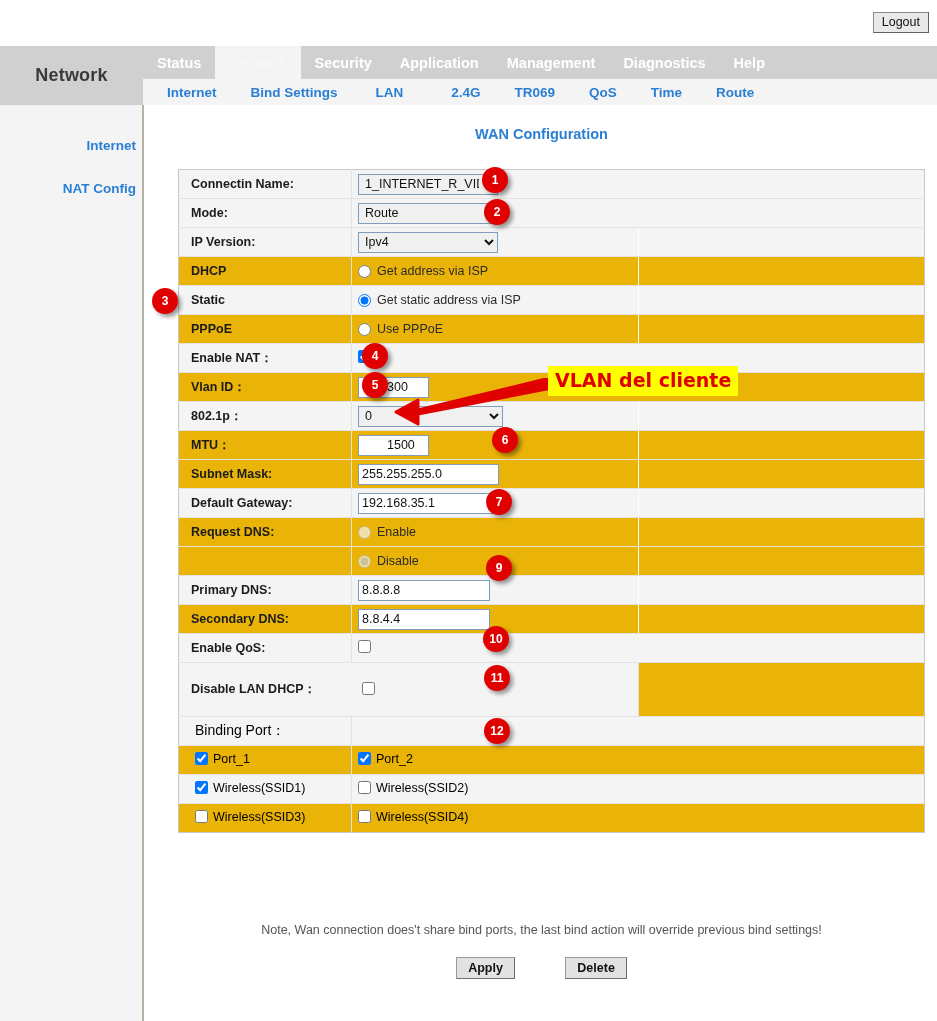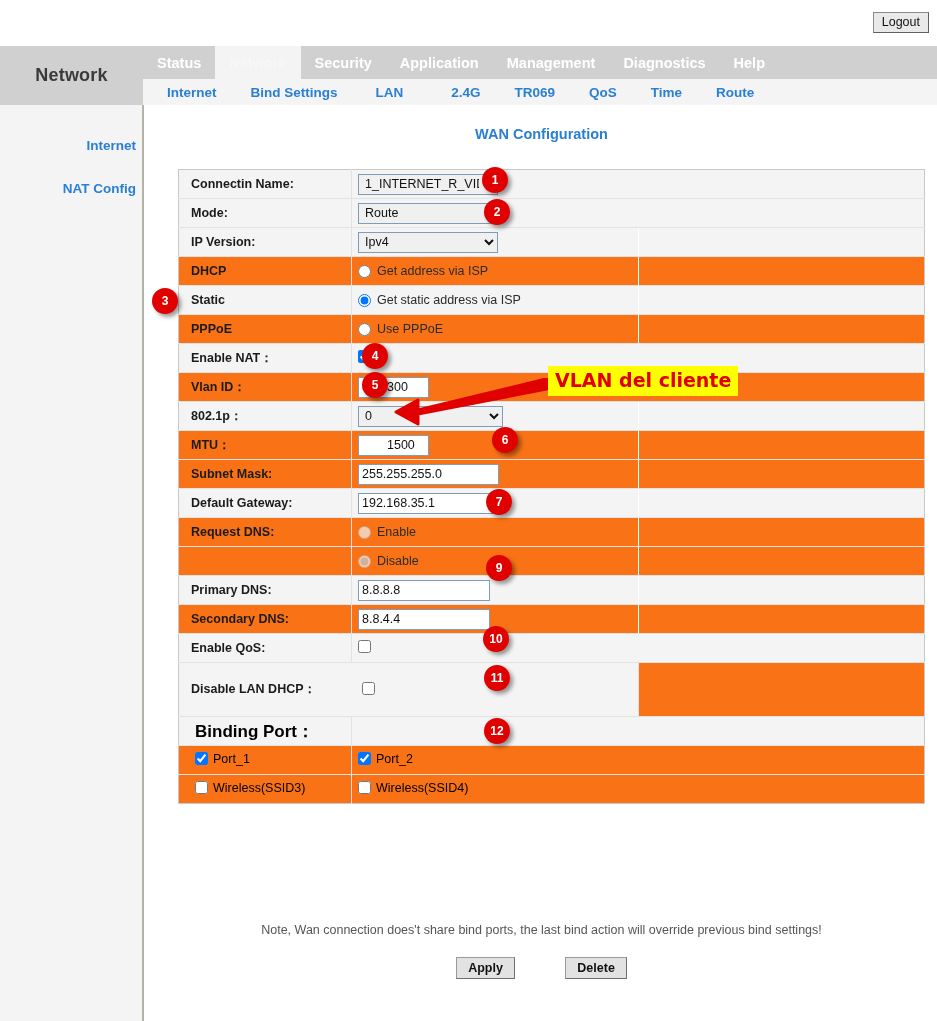--- a/index.html
+++ b/index.html
@@ -138,21 +138,21 @@
     font-weight: bold;
   }
 
   
   .form-table {
     position: absolute;
     left: 32px; top: 64px;
     width: 747px;
     border: 1px solid #c8c8c8;
     border-collapse: collapse;
-    background: #f97316;
+    background: #eab308;
     table-layout: fixed;
   }
   .form-table td {
     border: none;
     padding: 0;
     vertical-align: middle;
   }
   tr.r { height: 29px; }
   tr.shade td { background: #f4f4f4; }
   td.lbl {
@@ -195,22 +195,22 @@
   }
   input.w44 { width: 38px; padding-left: 28px; }
   input.w140 { width: 133px; }
   input.w131 { width: 124px; }
   .radio-line { display: flex; align-items: center; gap: 6px; }
   .radio-line label { font-size: 12.5px; color: #2b2b2b; }
   input[type=radio], input[type=checkbox] { margin: 0; }
 
   
   .bind-head td {
-    font-size: 17px;
-    font-weight: bold;
+    font-size: 14px;
+    font-weight: normal;
     padding-left: 16px;
     border-bottom: 1px solid #e2e2e2;
   }
   td.bp {
     font-size: 12.5px;
     padding-left: 16px;
     border-bottom: 1px solid #e2e2e2;
   }
   td.bp2 {
     font-size: 12.5px;
@@ -497,20 +497,28 @@
 
       <tr class="r">
         <td class="bp" style="border-right:1px solid #e2e2e2">
           <input type="checkbox" checked="" style=""><span>Port_1</span>
         </td>
         <td class="bp2" colspan="2">
           <input type="checkbox" checked="" style=""><span>Port_2</span>
         </td>
       </tr>
 
+      <tr class="r shade">
+        <td class="bp" style="border-right:1px solid #e2e2e2">
+          <input type="checkbox" checked="" style=""><span>Wireless(SSID1)</span>
+        </td>
+        <td class="bp2" colspan="2">
+          <input type="checkbox" style=""><span>Wireless(SSID2)</span>
+        </td>
+      </tr>
 
       <tr class="r">
         <td class="bp" style="border-right:1px solid #e2e2e2;border-bottom:none">
           <input type="checkbox" style=""><span>Wireless(SSID3)</span>
         </td>
         <td class="bp2" colspan="2" style="border-bottom:none">
           <input type="checkbox" style=""><span>Wireless(SSID4)</span>
         </td>
       </tr>
     </tbody>

